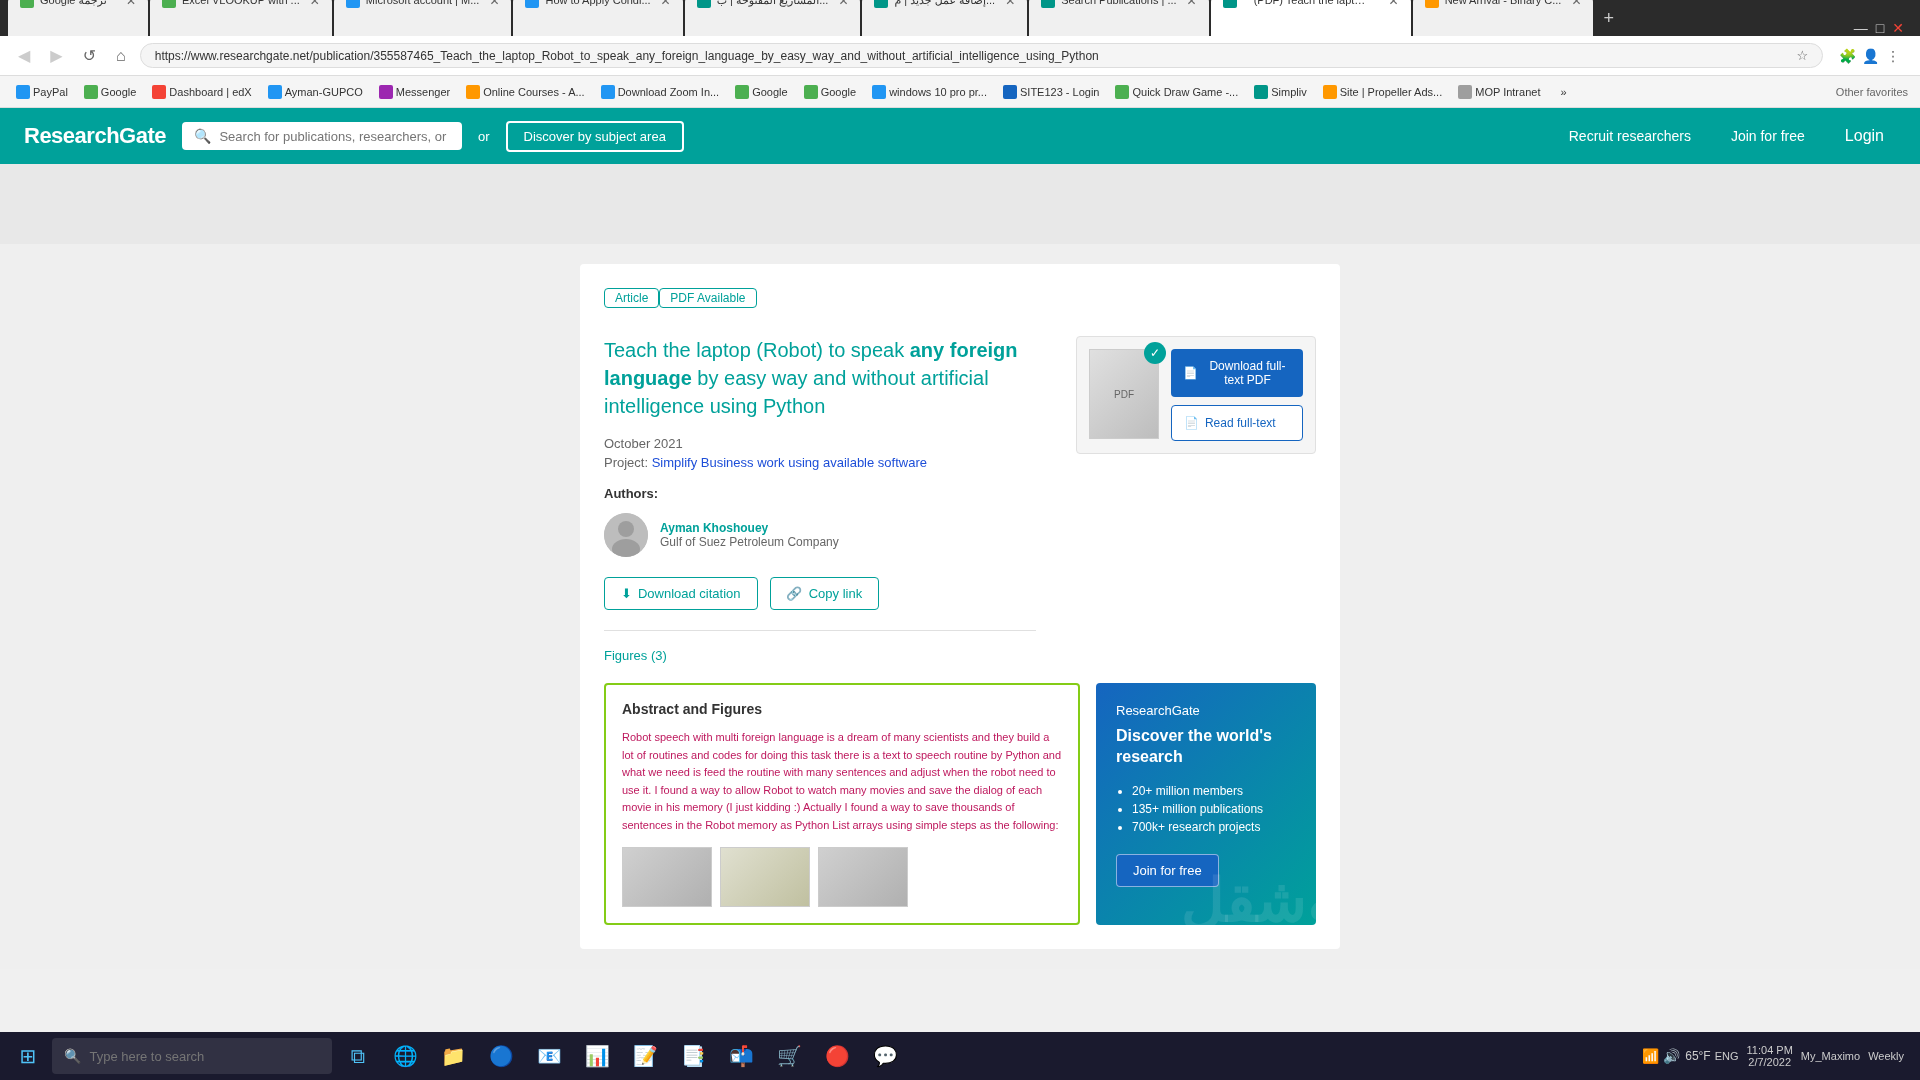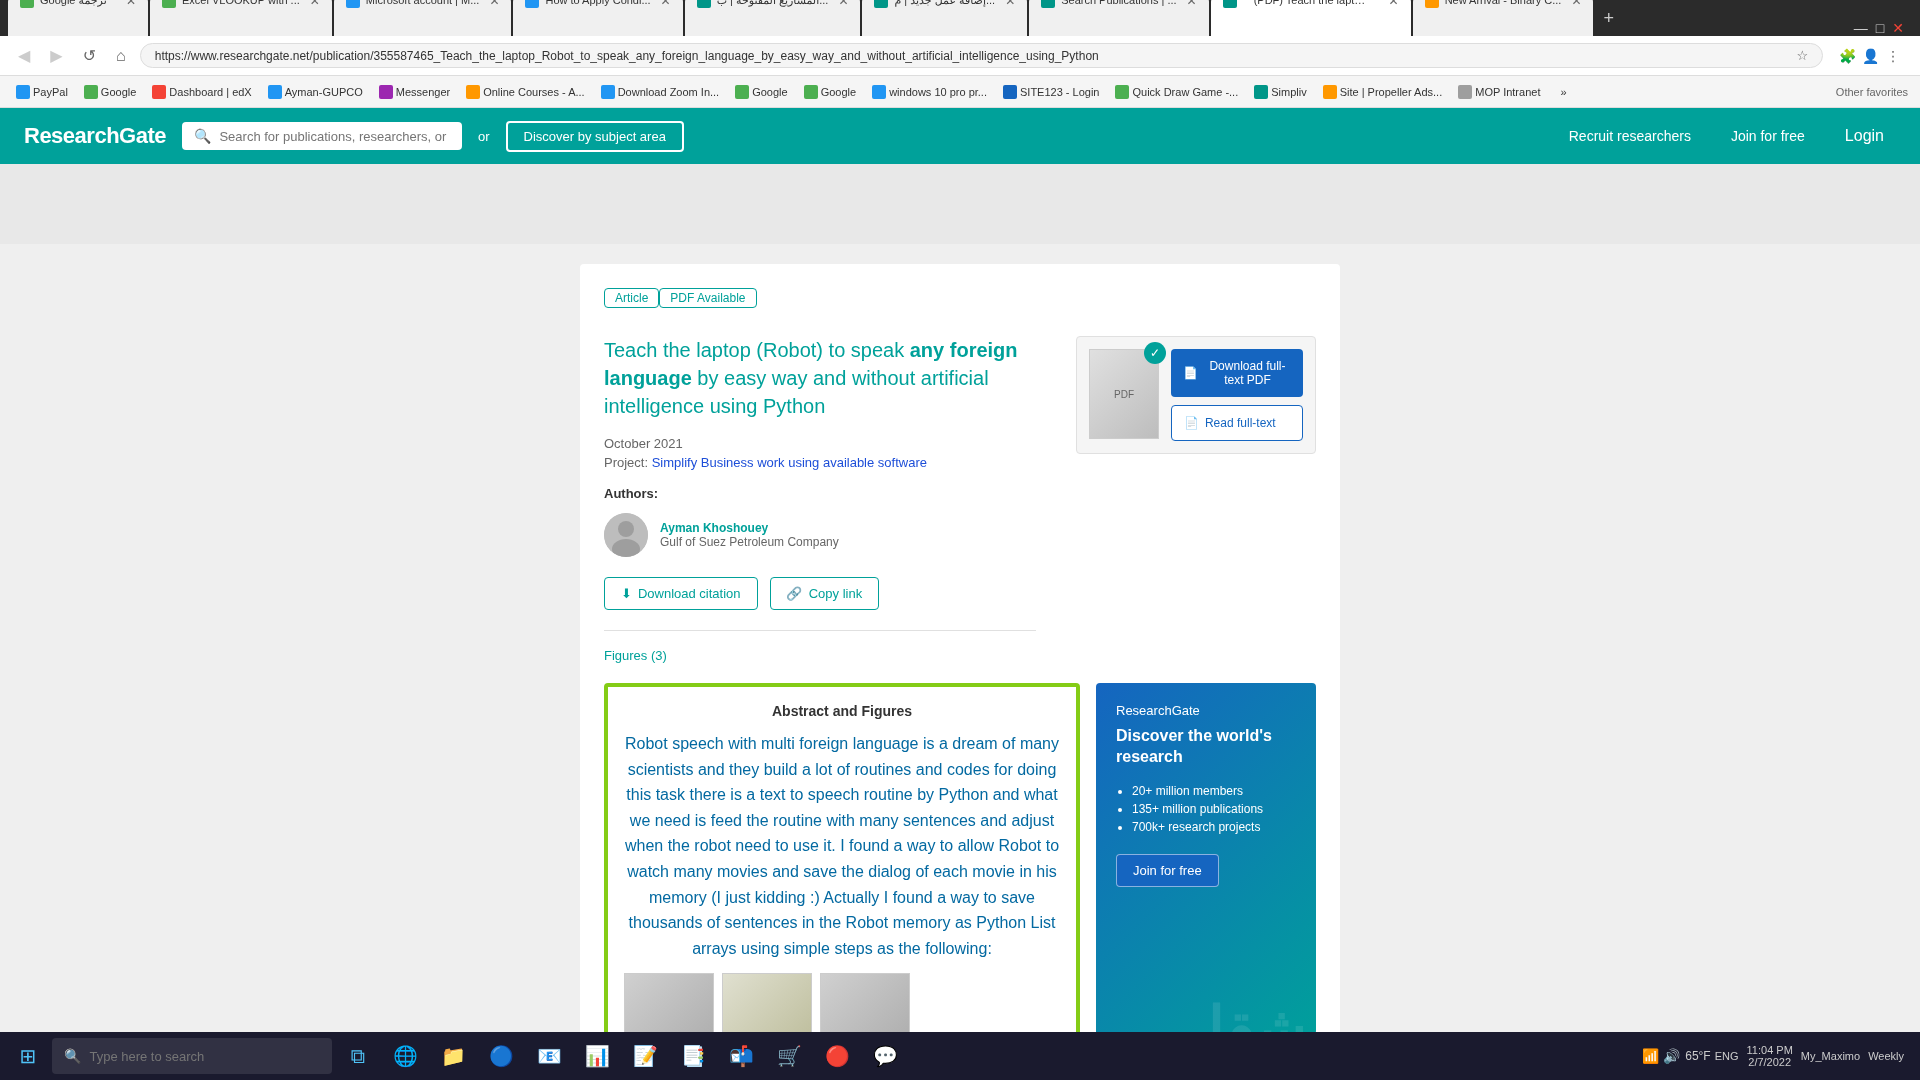--- a/index.html
+++ b/index.html
@@ -92,23 +92,23 @@
     .side-panel { margin-left: 20px; flex-shrink: 0; width: 240px; }
     .pdf-preview { background: #f5f5f5; border: 1px solid #e0e0e0; border-radius: 4px; padding: 12px; display: flex; align-items: flex-start; gap: 12px; margin-bottom: 4px; }
     .pdf-thumb { width: 70px; height: 90px; background: #d0d0d0; position: relative; flex-shrink: 0; border: 1px solid #ccc; }
     .pdf-check { position: absolute; top: -8px; right: -8px; width: 22px; height: 22px; background: #00a19a; border-radius: 50%; color: white; display: flex; align-items: center; justify-content: center; font-size: 12px; }
     .pdf-buttons { display: flex; flex-direction: column; gap: 8px; flex: 1; }
     .pdf-btn-dl { background: #1565c0; color: white; border: none; border-radius: 4px; padding: 10px 12px; font-size: 12px; cursor: pointer; display: flex; align-items: center; gap: 6px; }
     .pdf-btn-read { background: white; color: #1565c0; border: 1px solid #1565c0; border-radius: 4px; padding: 10px 12px; font-size: 12px; cursor: pointer; display: flex; align-items: center; gap: 6px; }
 
     
     .lower-section { display: flex; gap: 16px; }
-    .abstract-section { flex: 1; background: white; border: 4px solid #84cc16; border-radius: 4px; padding: 16px; text-align: center; }
+    .abstract-section { flex: 1; background: white; border: 2px solid #84cc16; border-radius: 4px; padding: 16px; }
     .abstract-title { font-size: 14px; font-weight: bold; color: #333; margin-bottom: 12px; }
-    .abstract-text { font-size: 16px; color: #0369a1; line-height: 1.6; margin-bottom: 12px; }
+    .abstract-text { font-size: 11px; color: #be185d; line-height: 1.6; margin-bottom: 12px; }
     .fig-thumb-row { display: flex; gap: 8px; }
     .fig-thumb { width: 90px; height: 60px; background: #d0d0d0; border: 1px solid #ccc; }
 
     
     .promo-card { width: 220px; flex-shrink: 0; background: linear-gradient(135deg, #1565c0, #00a19a); border-radius: 4px; padding: 20px; color: white; position: relative; overflow: hidden; }
     .promo-rg-label { font-size: 13px; margin-bottom: 8px; }
     .promo-title { font-size: 16px; font-weight: bold; line-height: 1.3; margin-bottom: 16px; }
     .promo-list { list-style: disc; padding-left: 16px; font-size: 12px; margin-bottom: 20px; }
     .promo-list li { margin-bottom: 4px; }
     .promo-join-btn { background: #1565c0; color: white; border: 1px solid rgba(255,255,255,0.5); border-radius: 4px; padding: 8px 16px; font-size: 13px; cursor: pointer; }

